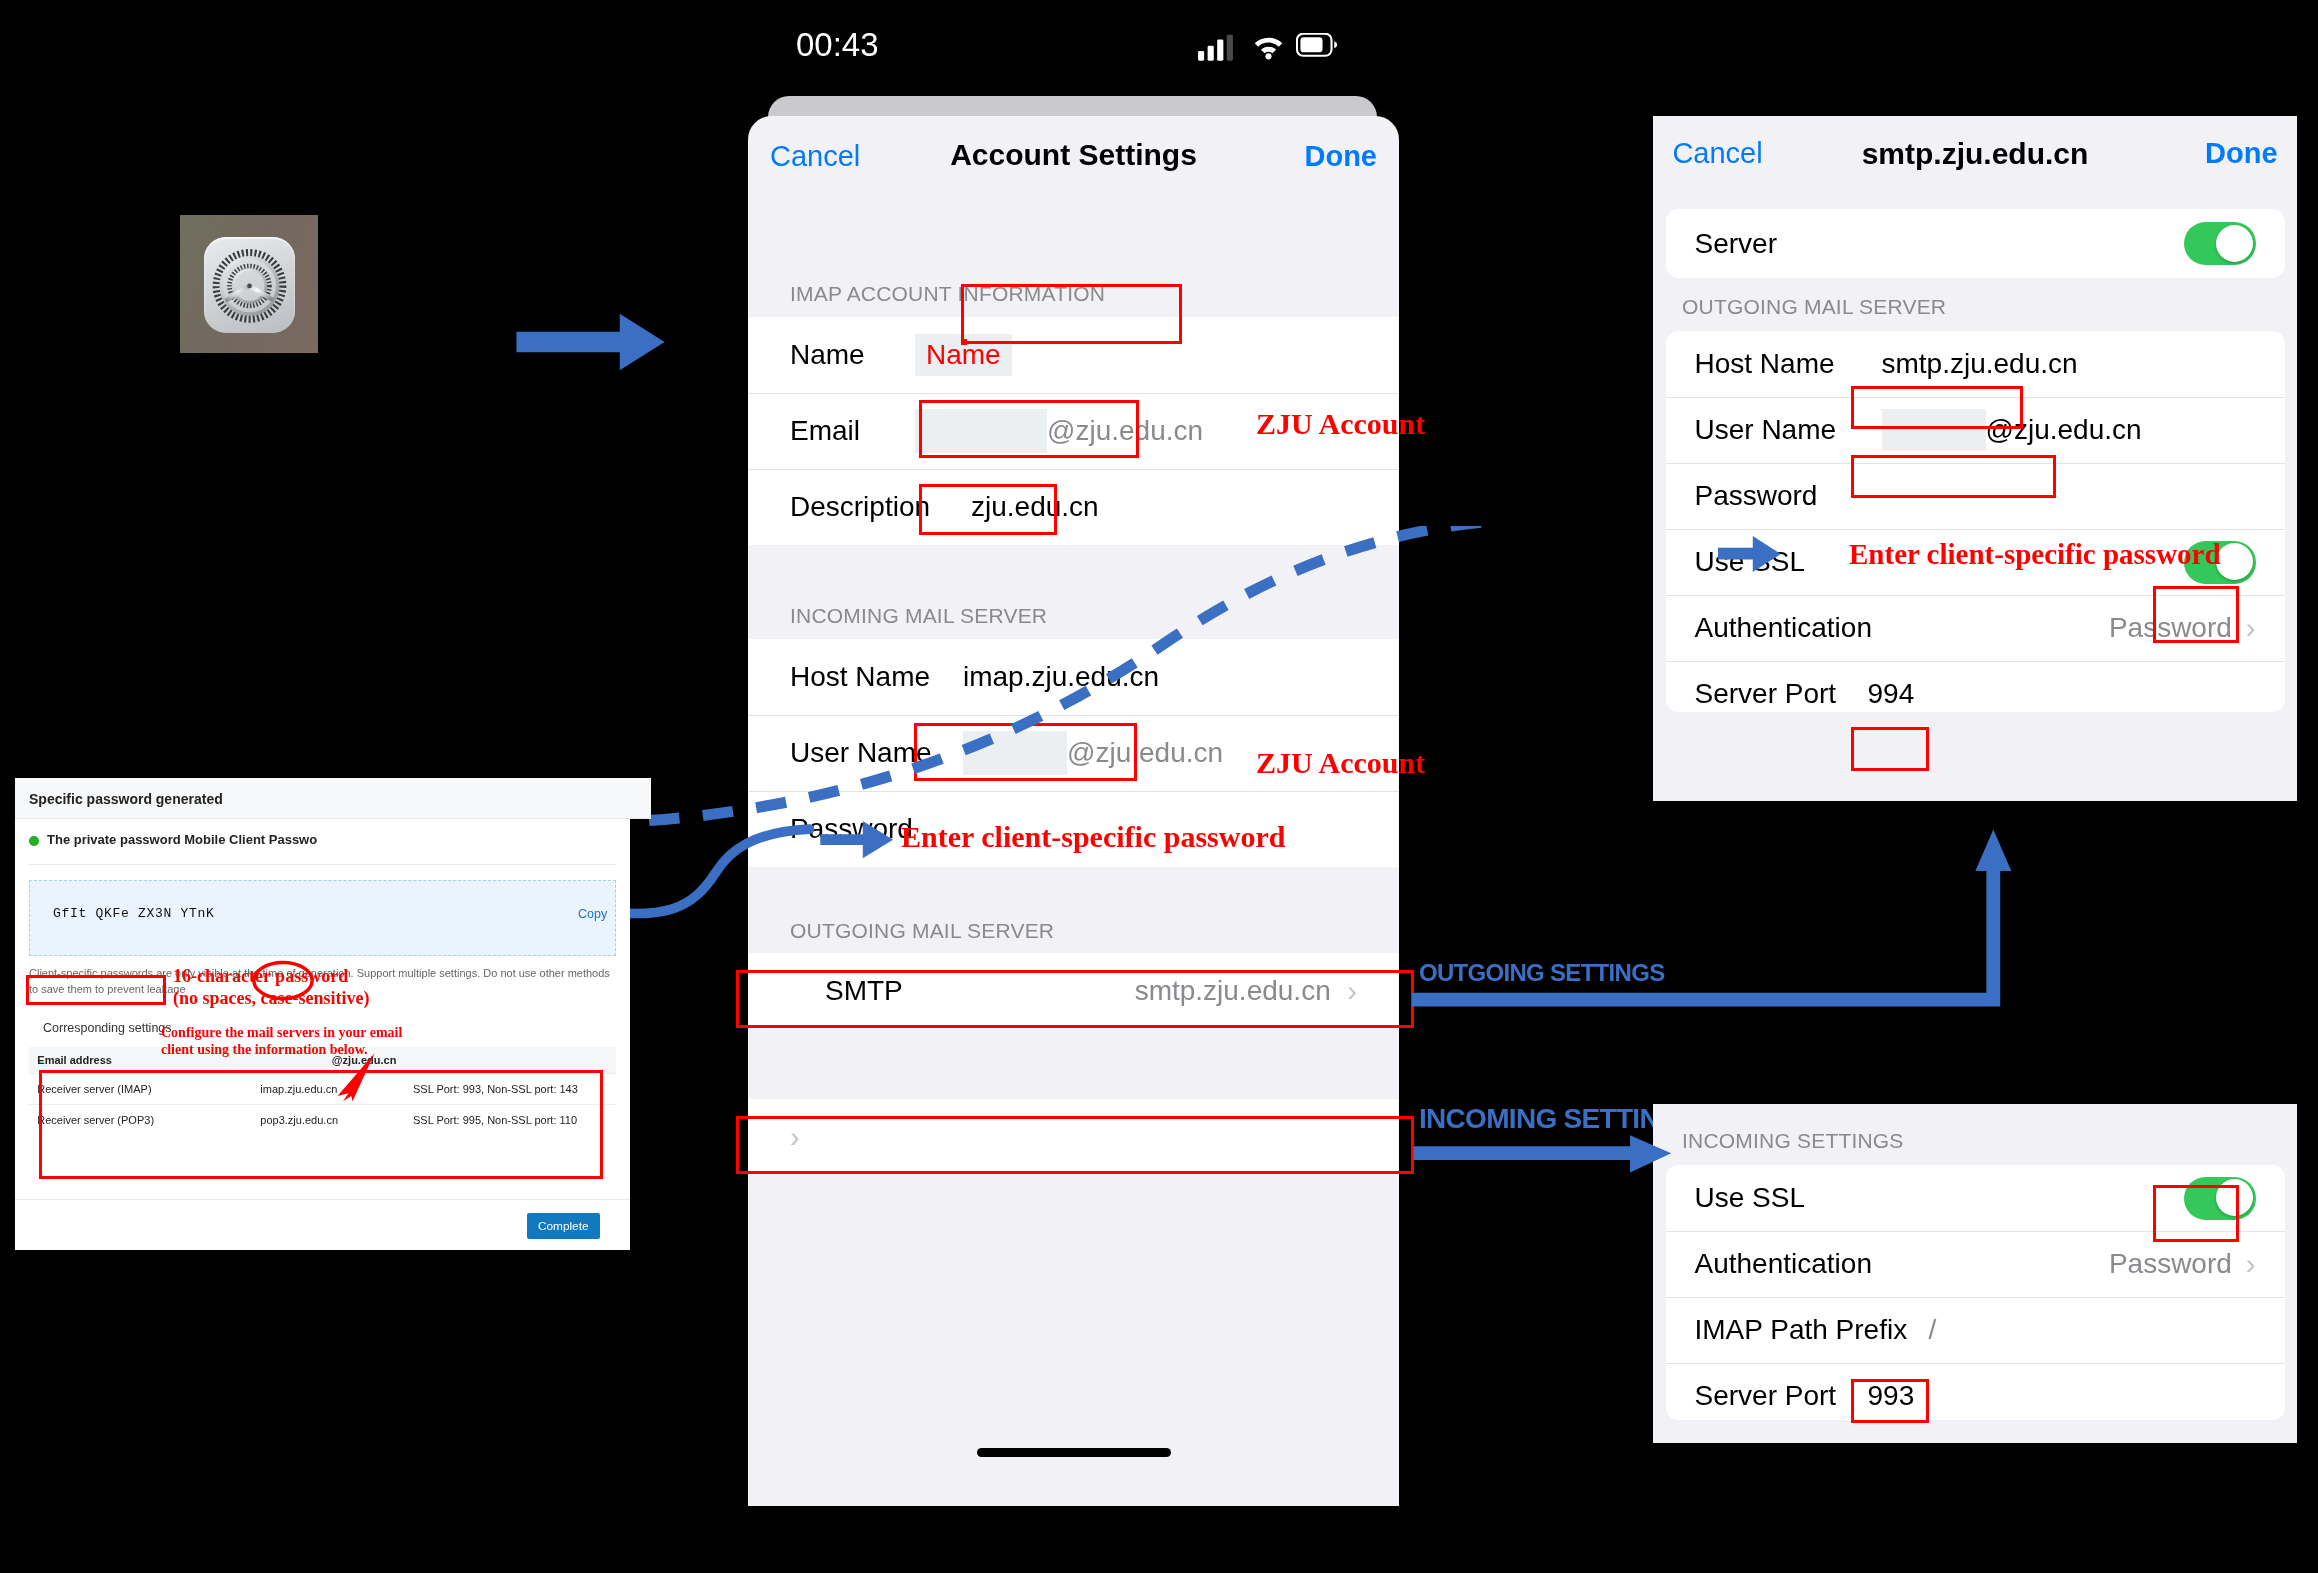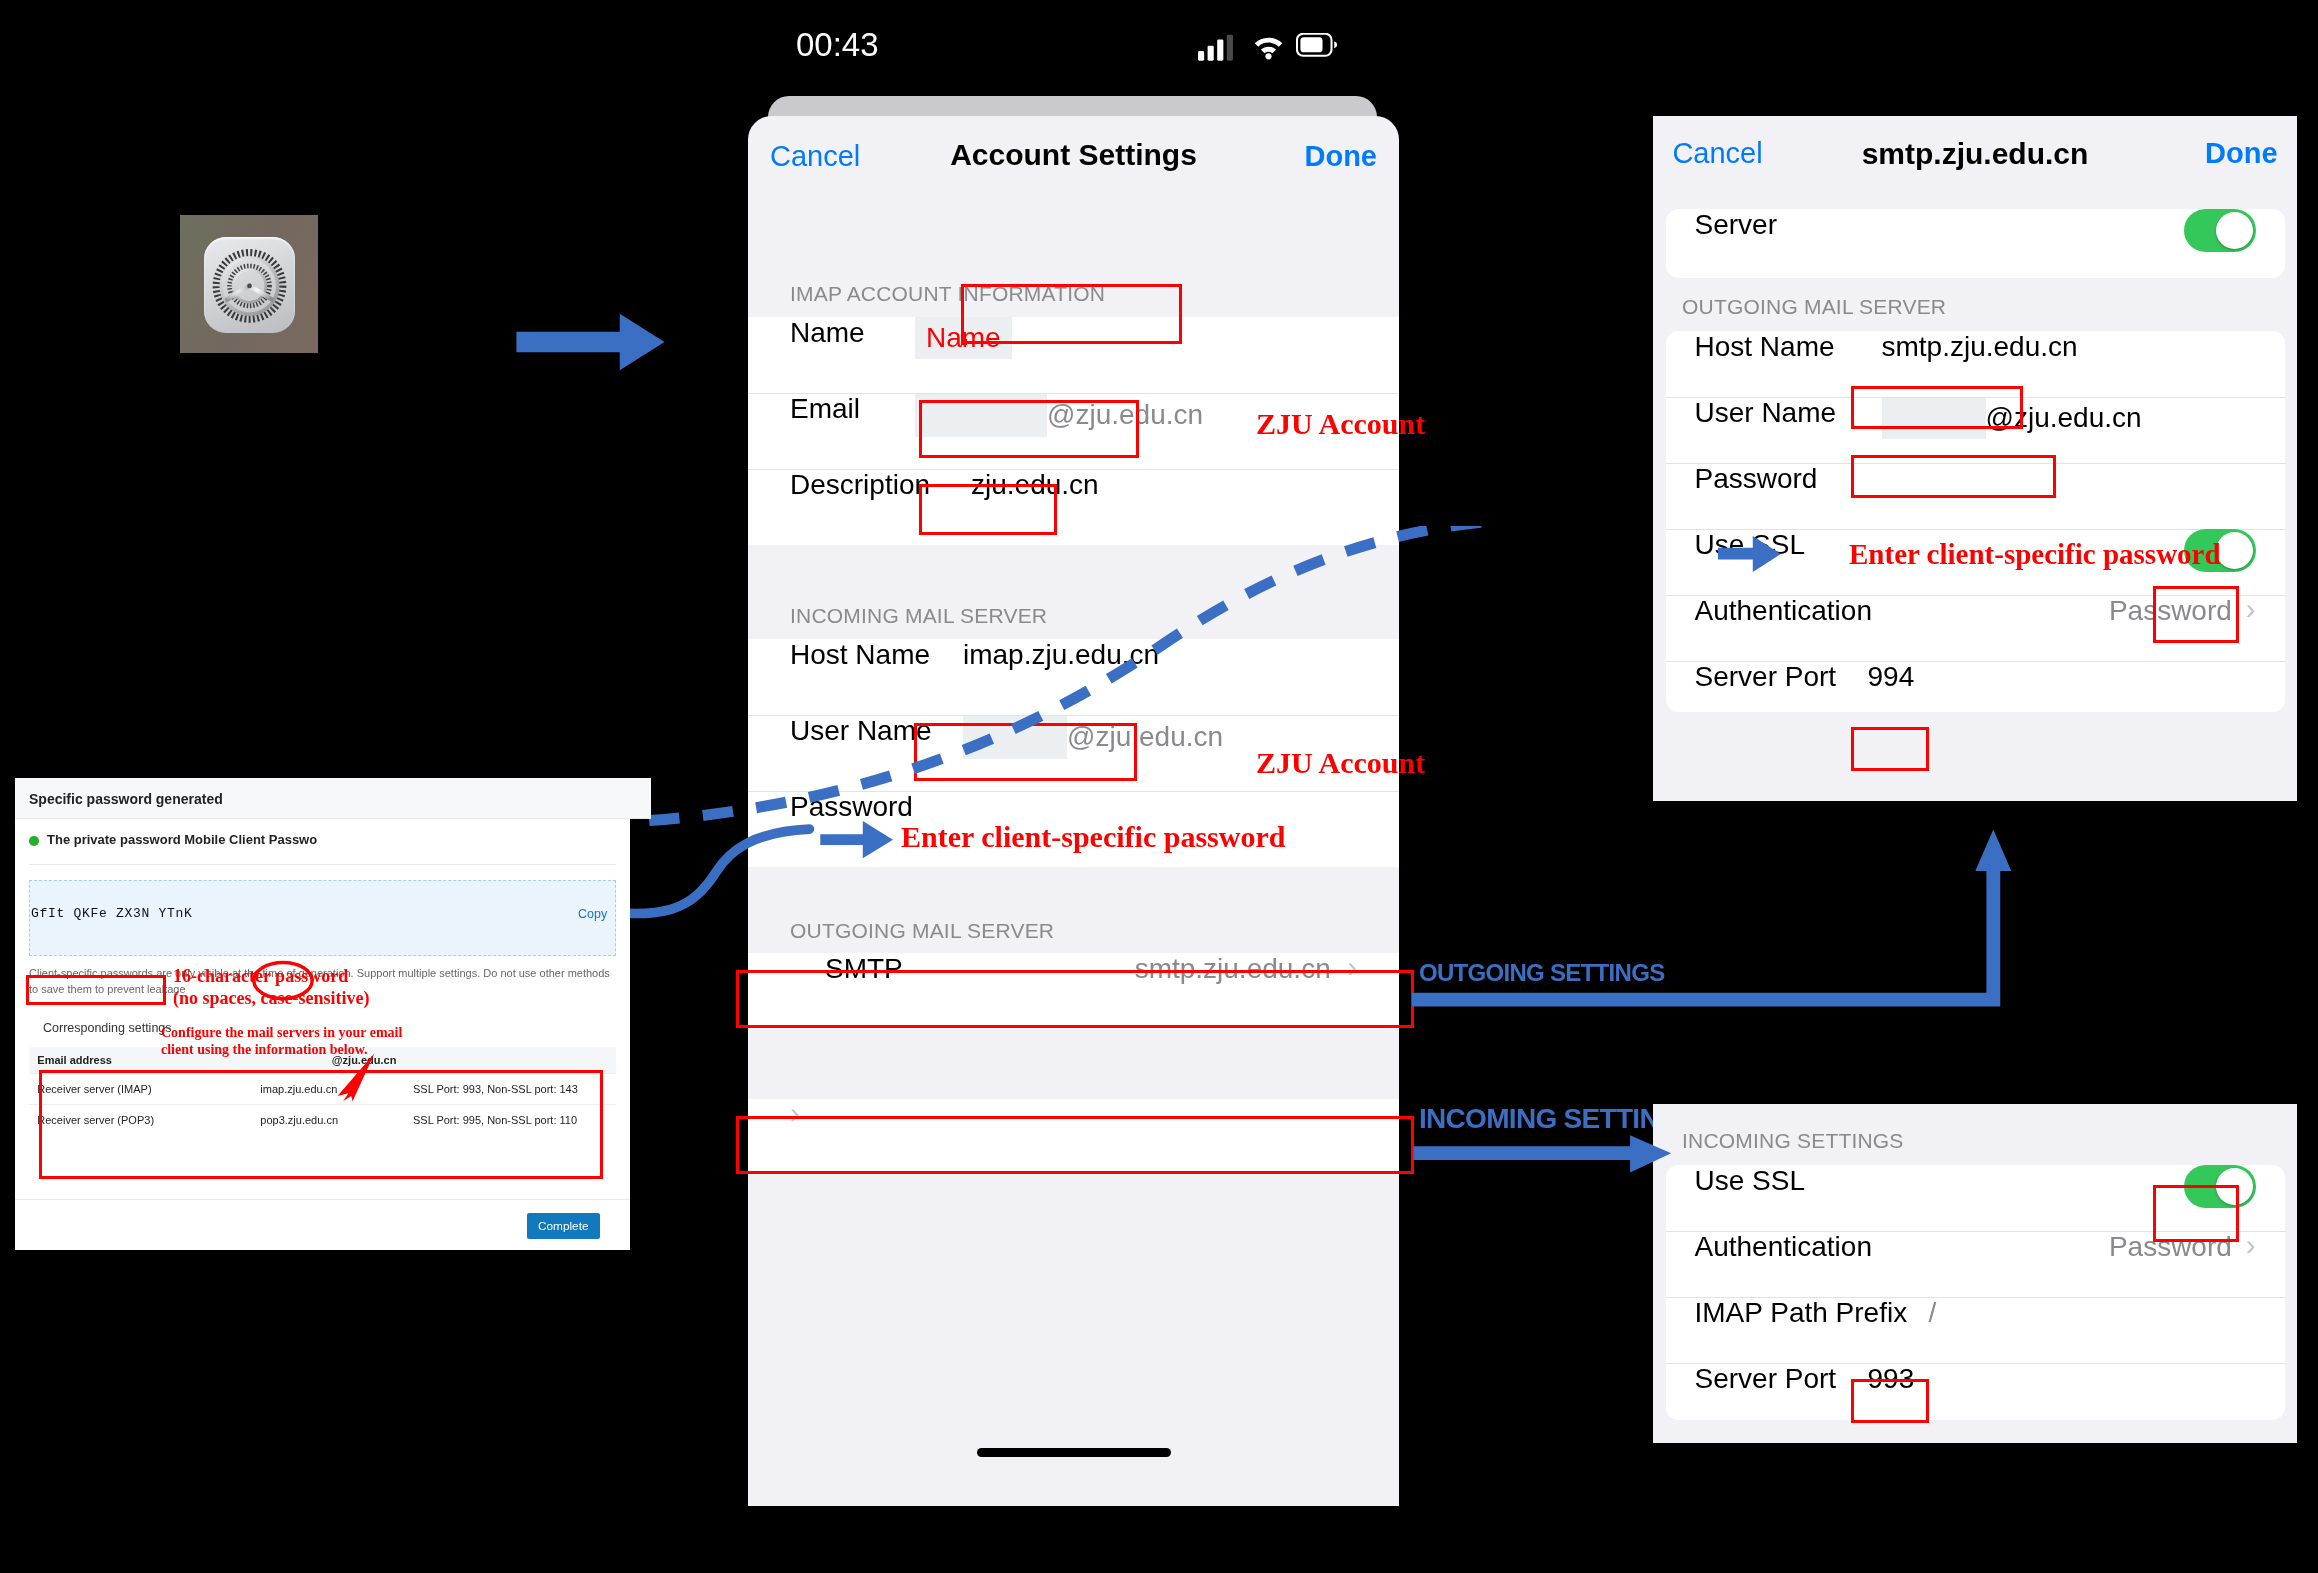--- a/index.html
+++ b/index.html
@@ -4,21 +4,21 @@
 <style>
   html,body{margin:0;padding:0;background:#000;}
   body{width:2319px;height:1573px;position:relative;overflow:hidden;
        font-family:"Liberation Sans",sans-serif;-webkit-font-smoothing:antialiased;}
   .abs{position:absolute;}
 
   
   .ios-panel{background:#f1f1f6;}
   .sec-hdr{color:#8a8a8e;font-size:21px;letter-spacing:0.2px;text-transform:uppercase;}
   .card{background:#fff;}
-  .row{display:flex;align-items:flex-start;position:relative;box-sizing:border-box;}
+  .row{display:flex;align-items:center;position:relative;box-sizing:border-box;}
   .row + .row::before{content:"";position:absolute;left:0;right:0;top:0;height:1.4px;background:#e3e3e6;}
   .lbl{color:#000;font-size:28px;}
   .val{color:#000;font-size:28px;}
   .val-gray{color:#8a8a8e;font-size:28px;}
   .chev{color:#c4c4c8;font-size:29px;font-weight:300;line-height:1;}
   .nav-btn{color:#007aff;font-size:29px;}
   .nav-title{color:#000;font-size:30px;font-weight:bold;}
 
   
   .toggle{width:72px;height:43px;border-radius:21.5px;background:#34c759;position:relative;flex:none;}
@@ -342,21 +342,21 @@
   <div class="abs" style="left:0;top:0;width:636px;height:40px;background:#f7f8f9;border-bottom:0.7px solid #e6e8ea;text-align:right;">
     <div class="abs web-title" style="left:14px;top:13px;">Specific password generated</div>
   </div>
 
   <div class="abs" style="left:14px;top:58px;width:9.7px;height:9.7px;border-radius:4.8px;background:#27ae27;"></div>
   <div class="abs web-sub" style="left:32px;top:54px;">The private password Mobile Client Passwo</div>
 
   <div class="abs" style="left:14px;top:86px;width:587px;height:0.7px;background:#e6e8ea;"></div>
 
   <div class="abs pw-strip" style="left:14px;top:102px;width:587px;height:76px;">
-    <div class="abs pw-code" style="left:1px;top:25px;">GfIt  QKFe  ZX3N  YTnK</div>
+    <div class="abs pw-code" style="left:23px;top:25px;">GfIt  QKFe  ZX3N  YTnK</div>
     <div class="abs copy-link" style="left:548px;top:26px;">Copy</div>
   </div>
 
   <div class="abs web-note" style="left:14px;top:188px;width:581px;">Client-specific passwords are only visible at the time of generation. Support multiple settings. Do not use other methods to save them to prevent leakage</div>
 
   <div class="abs web-note" style="left:28px;top:241px;color:#333;font-size:12.5px;">Corresponding settings</div>
 
   <div class="abs" style="left:14px;top:269px;width:587px;">
     <table class="tbl">
       <thead>

